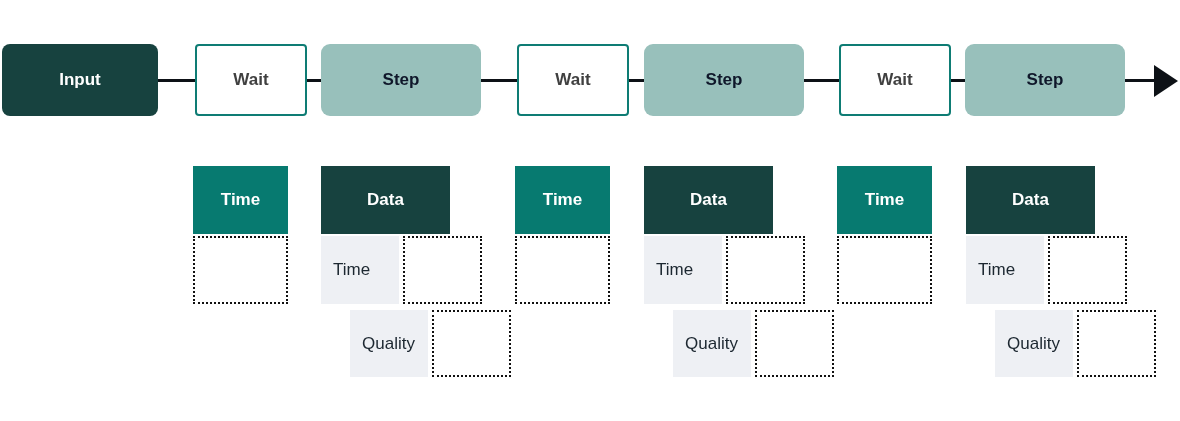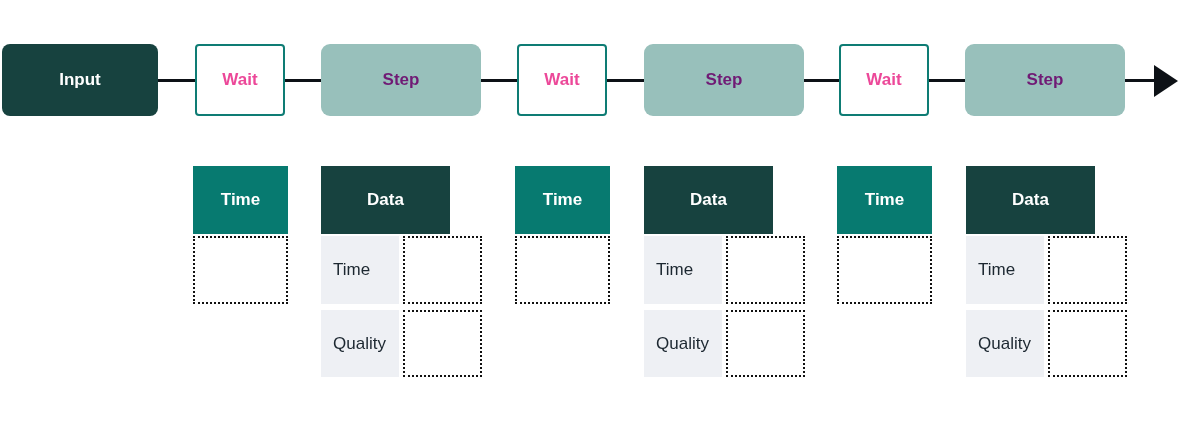--- a/index.html
+++ b/index.html
@@ -37,28 +37,28 @@
     display: flex; align-items: center; justify-content: center;
     font-size: 17px; font-weight: 600;
     z-index: 2;
   }
   .node-input {
     left: 2px; width: 156px;
     background: #17423f; color: #ffffff;
     border-radius: 8px;
   }
   .node-wait {
-    width: 90px;
-    background: #ffffff; color: #ec4899;
+    width: 112px;
+    background: #ffffff; color: #404040;
     border: 2px solid #0e7c74;
     border-radius: 4px;
   }
   .node-step {
     width: 160px;
-    background: #98c0bb; color: #701a75;
+    background: #98c0bb; color: #0f172a;
     border-radius: 9px;
   }
 
   
   .tbl-header {
     position: absolute;
     top: 166px; height: 68px;
     display: flex; align-items: center; justify-content: center;
     color: #ffffff; font-size: 17px; font-weight: 600;
     z-index: 2;
@@ -75,21 +75,21 @@
   .label-cell {
     position: absolute;
     background: #eef0f4;
     color: #1c2730;
     font-size: 17px; font-weight: 500;
     display: flex; align-items: center;
     padding-left: 12px;
     z-index: 2;
   }
   .row1 { top: 236px; height: 68px; }
-  .row2 { top: 310px; height: 67px; }
+  .row2 { top: 310px; height: 67px; margin-left: 29px; }
   .lbl { width: 78px; }
   .val { width: 79px; }
 </style>
 </head>
 <body>
 
 <div id="canvas">
 
   <div class="connector" style="left:120px; width:1040px;"></div>
   <div class="arrowhead"></div>

